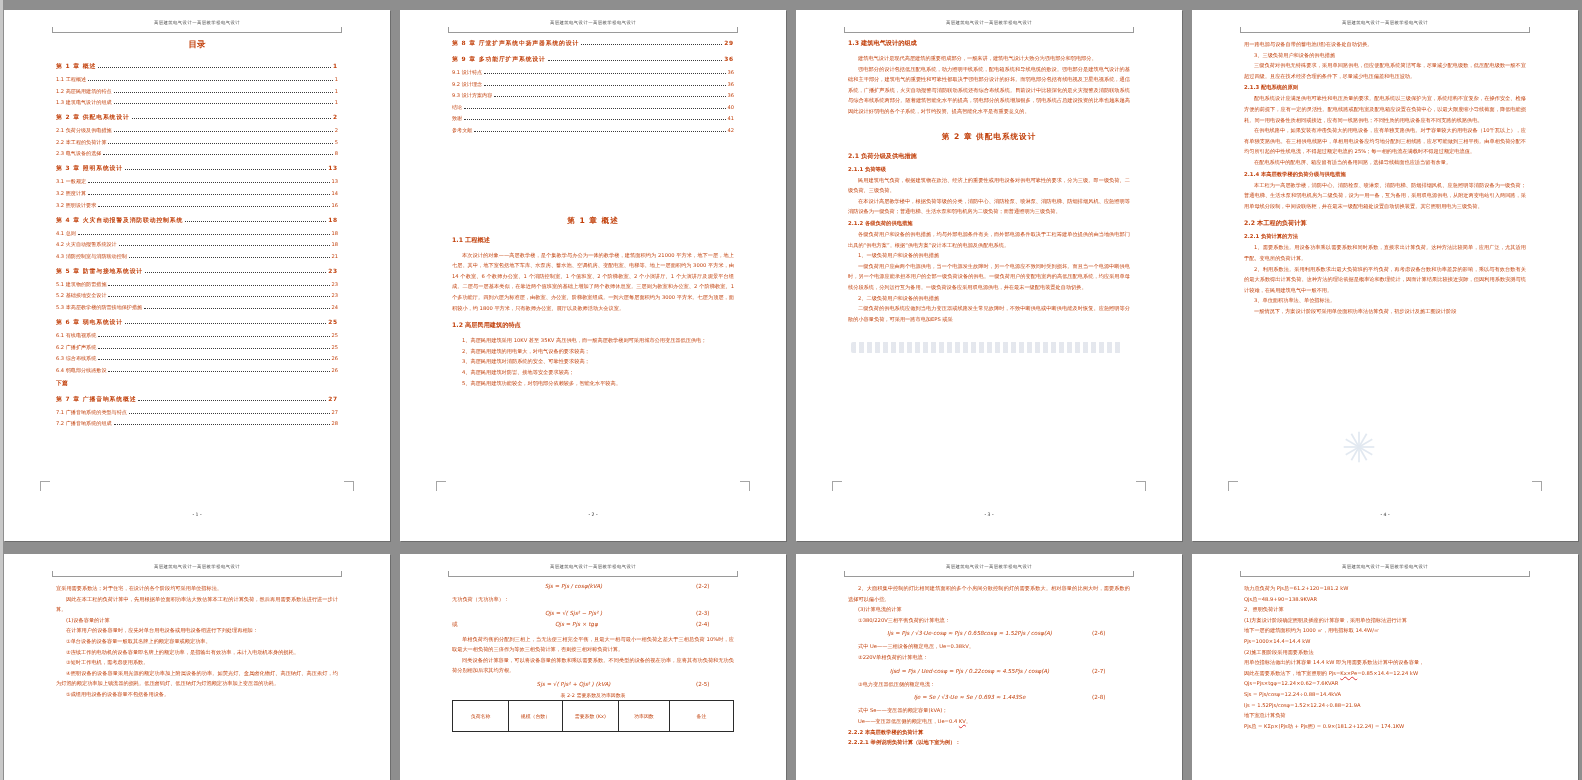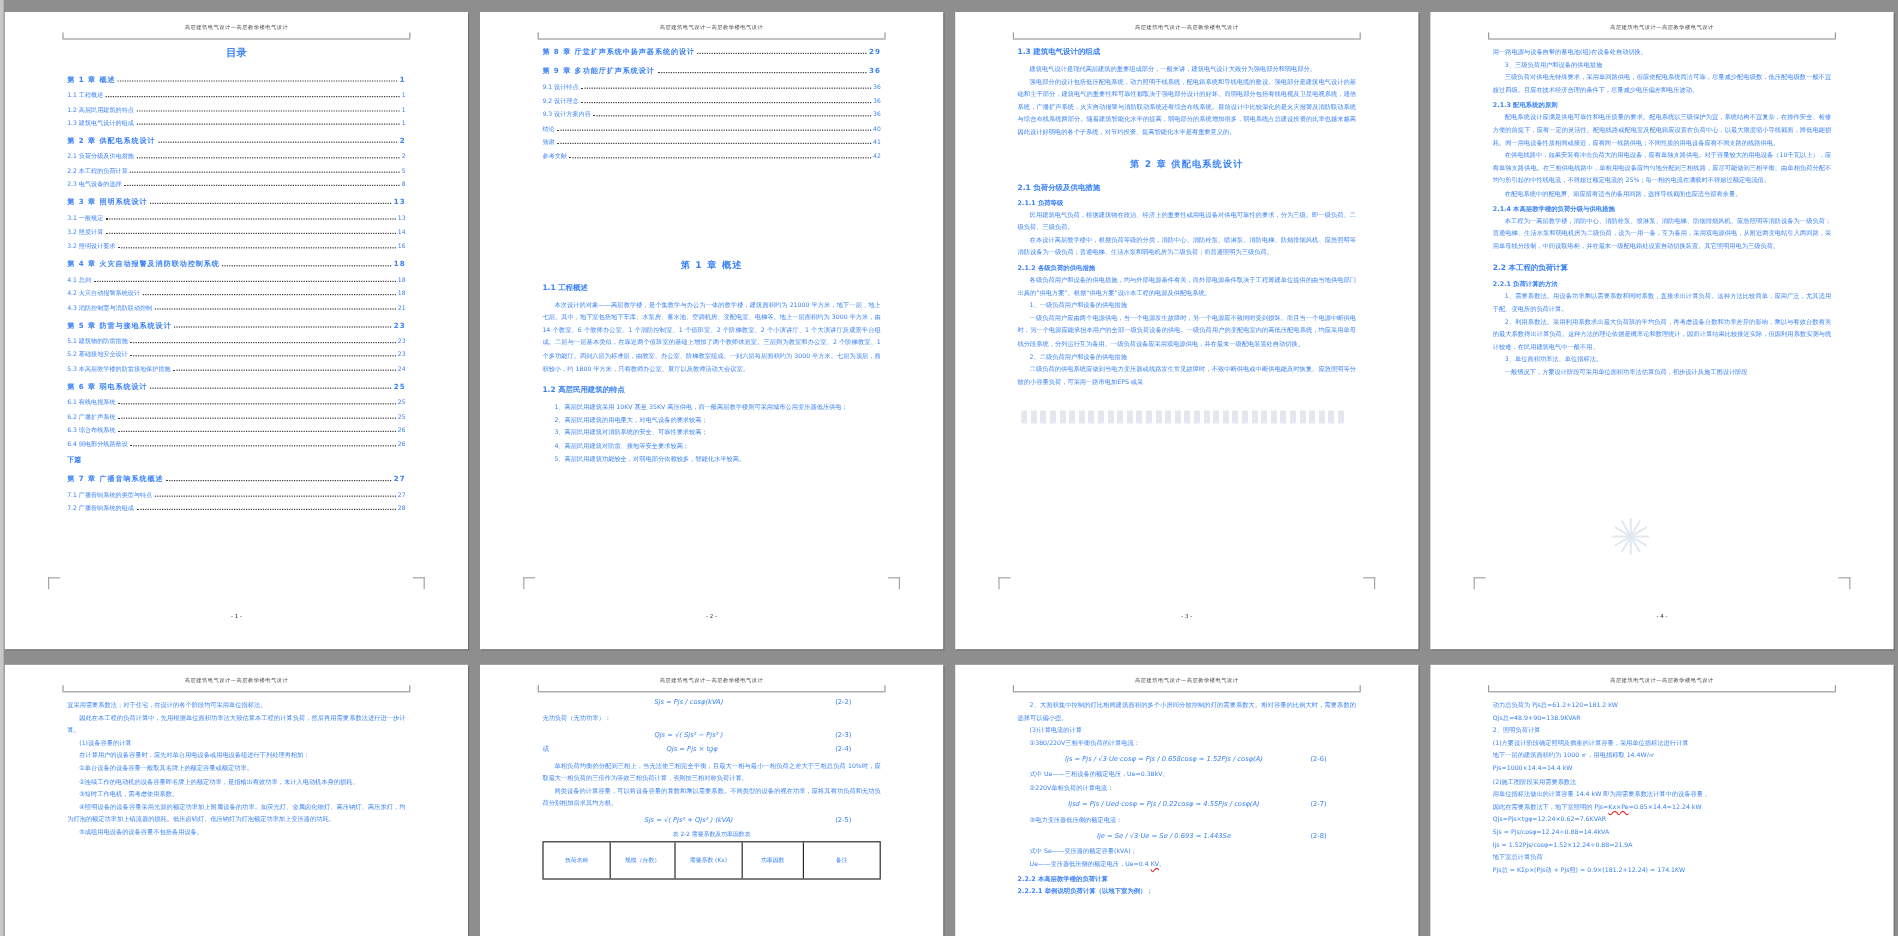--- a/index.html
+++ b/index.html
@@ -10,21 +10,21 @@
         box-shadow:1px 1px 0 #6d6d6d;}
   .running-header{position:absolute;top:10px;left:0;right:0;text-align:center;
         font-size:4.4px;color:#4a4a4a;letter-spacing:.4px;white-space:nowrap;}
   .header-rule{position:absolute;top:17px;left:48px;right:48px;height:5px;
         border-bottom:1px solid #9a9a9a;}
   .header-rule::before,.header-rule::after{content:"";position:absolute;bottom:0;width:1px;height:5px;background:#9a9a9a;}
   .header-rule::before{left:0}.header-rule::after{right:0}
   .crop{position:absolute;width:9px;height:9px;border:0 solid #a5a5a5;}
   .crop.bl{left:36px;bottom:50px;border-left-width:1px;border-top-width:1px;}
   .crop.br{right:36px;bottom:50px;border-right-width:1px;border-top-width:1px;}
-  .body{position:relative;margin:29px 52px 0;width:282px;color:#3b82f6;}
+  .body{position:relative;margin:29px 52px 0;width:282px;color:#c2410c;}
   .page-num{position:absolute;bottom:24px;left:0;right:0;text-align:center;font-size:4.6px;color:#333;}
 
   .toc-title{font-size:8.5px;font-weight:bold;text-align:center;margin:4px 0 11px;}
   .toc{display:flex;align-items:baseline;white-space:nowrap;overflow:hidden;}
   .toc .tx{flex:0 0 auto;}
   .toc .leader{flex:1 1 auto;border-bottom:1px dotted #3a3a3a;margin:0 2px 1px;}
   .toc .pg{flex:0 0 auto;}
   .toc.l1{font-size:5.9px;font-weight:bold;letter-spacing:.8px;margin:7px 0 5px;}
   .toc.l2{font-size:5.1px;margin:0 0 4.6px;}
   .plain{font-size:5.9px;font-weight:bold;margin:5px 0 3px;}

